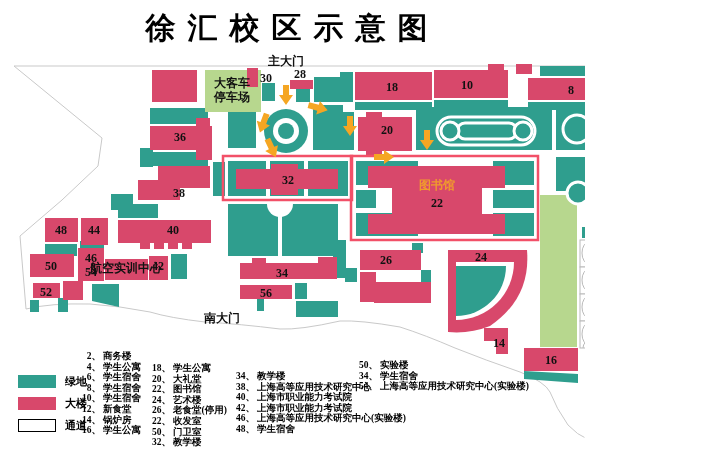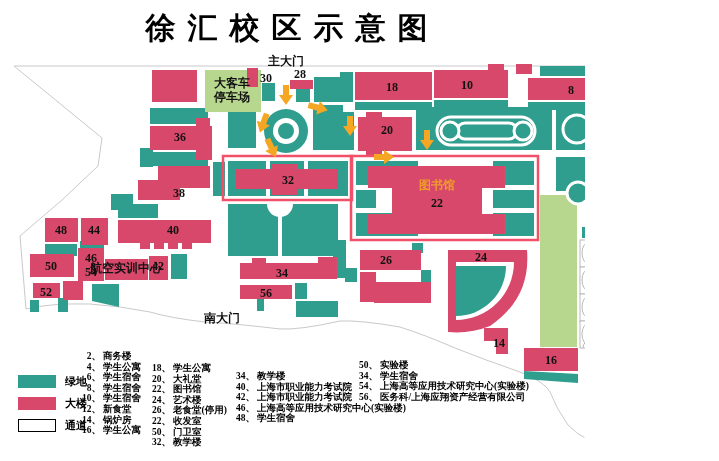--- a/index.html
+++ b/index.html
@@ -352,20 +352,24 @@
       </div>
     </div>
   <div class="dir-col" id="col3">
 
       <div class="dir-row">
         <span class="no">34、</span>
         <span class="nm">教学楼</span>
       </div>
 
 
+      <div class="dir-row">
+        <span class="no">38、</span>
+        <span class="nm">上海高等应用技术研究中心</span>
+      </div>
 
       <div class="dir-row">
         <span class="no">40、</span>
         <span class="nm">上海市职业能力考试院</span>
       </div>
 
       <div class="dir-row">
         <span class="no">42、</span>
         <span class="nm">上海市职业能力考试院</span>
       </div>
@@ -391,19 +395,15 @@
       <div class="dir-row">
         <span class="no">34、</span>
         <span class="nm">学生宿舍</span>
       </div>
 
       <div class="dir-row">
         <span class="no">54、</span>
         <span class="nm">上海高等应用技术研究中心(实验楼)</span>
       </div>
 
-      <div class="dir-row">
-        <span class="no">56、</span>
-        <span class="nm">医务科/上海应翔资产经营有限公司</span>
-      </div>
     </div>
 
 </div>
 
 </body></html>

